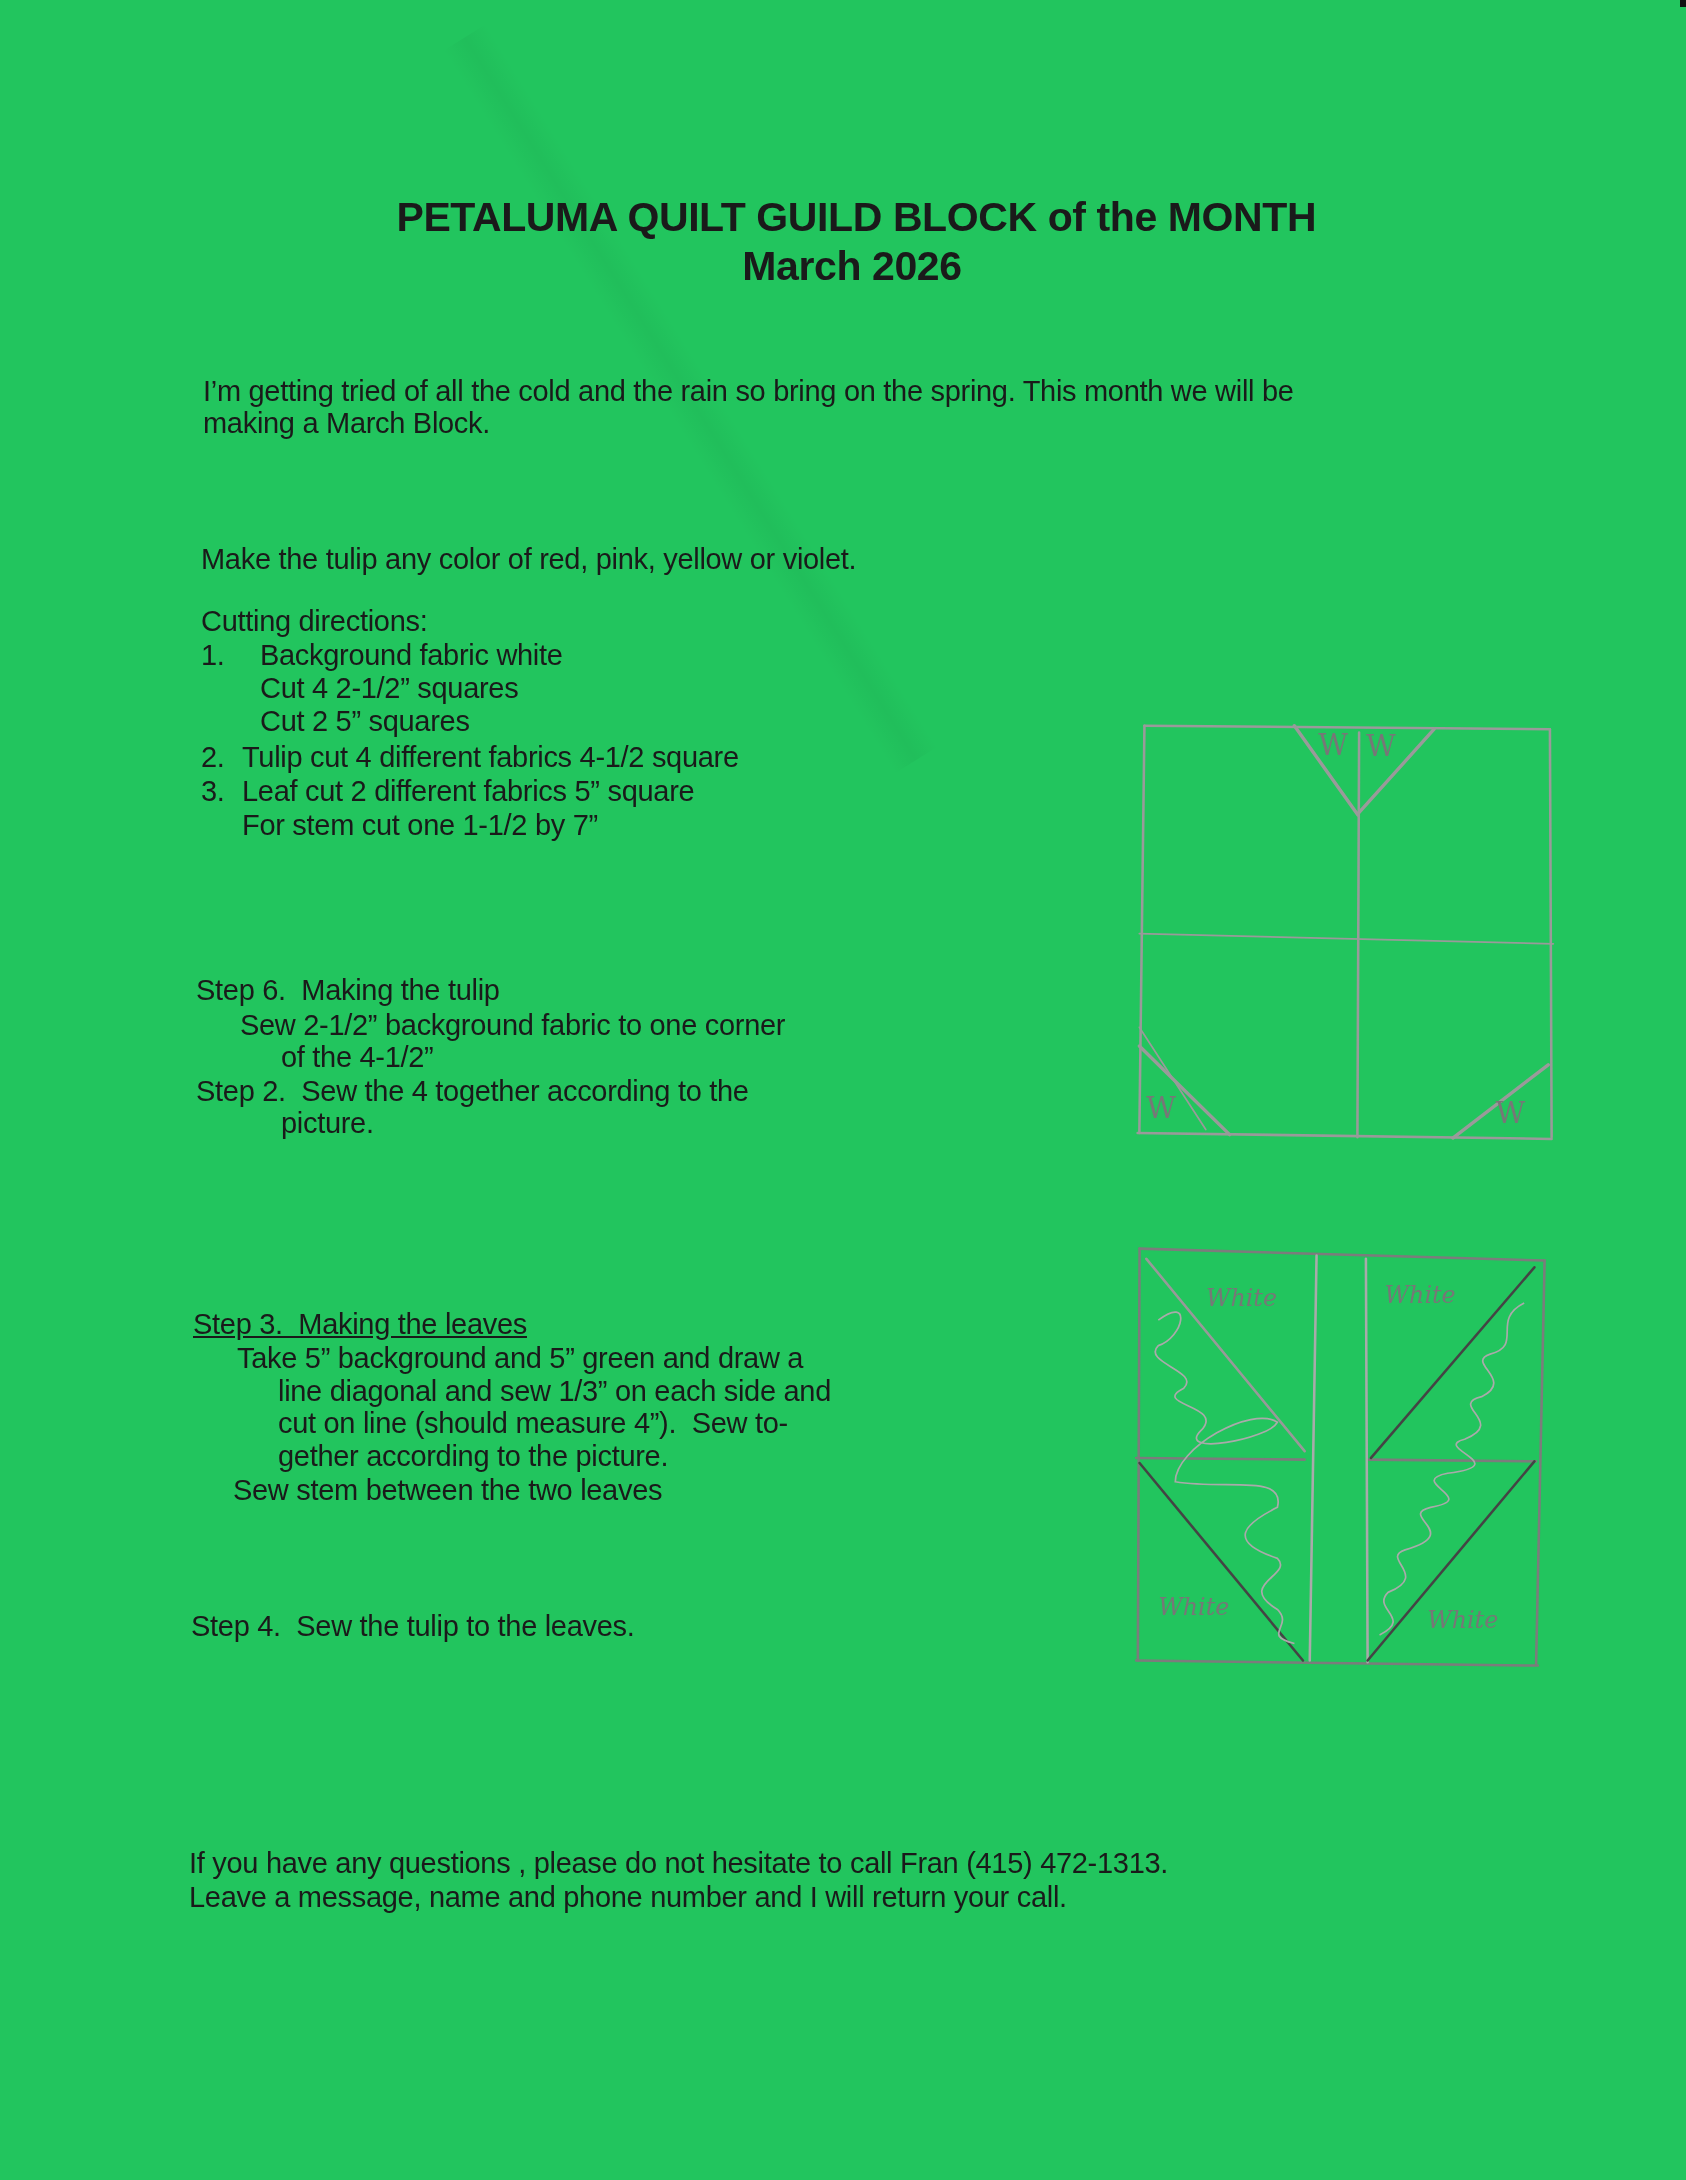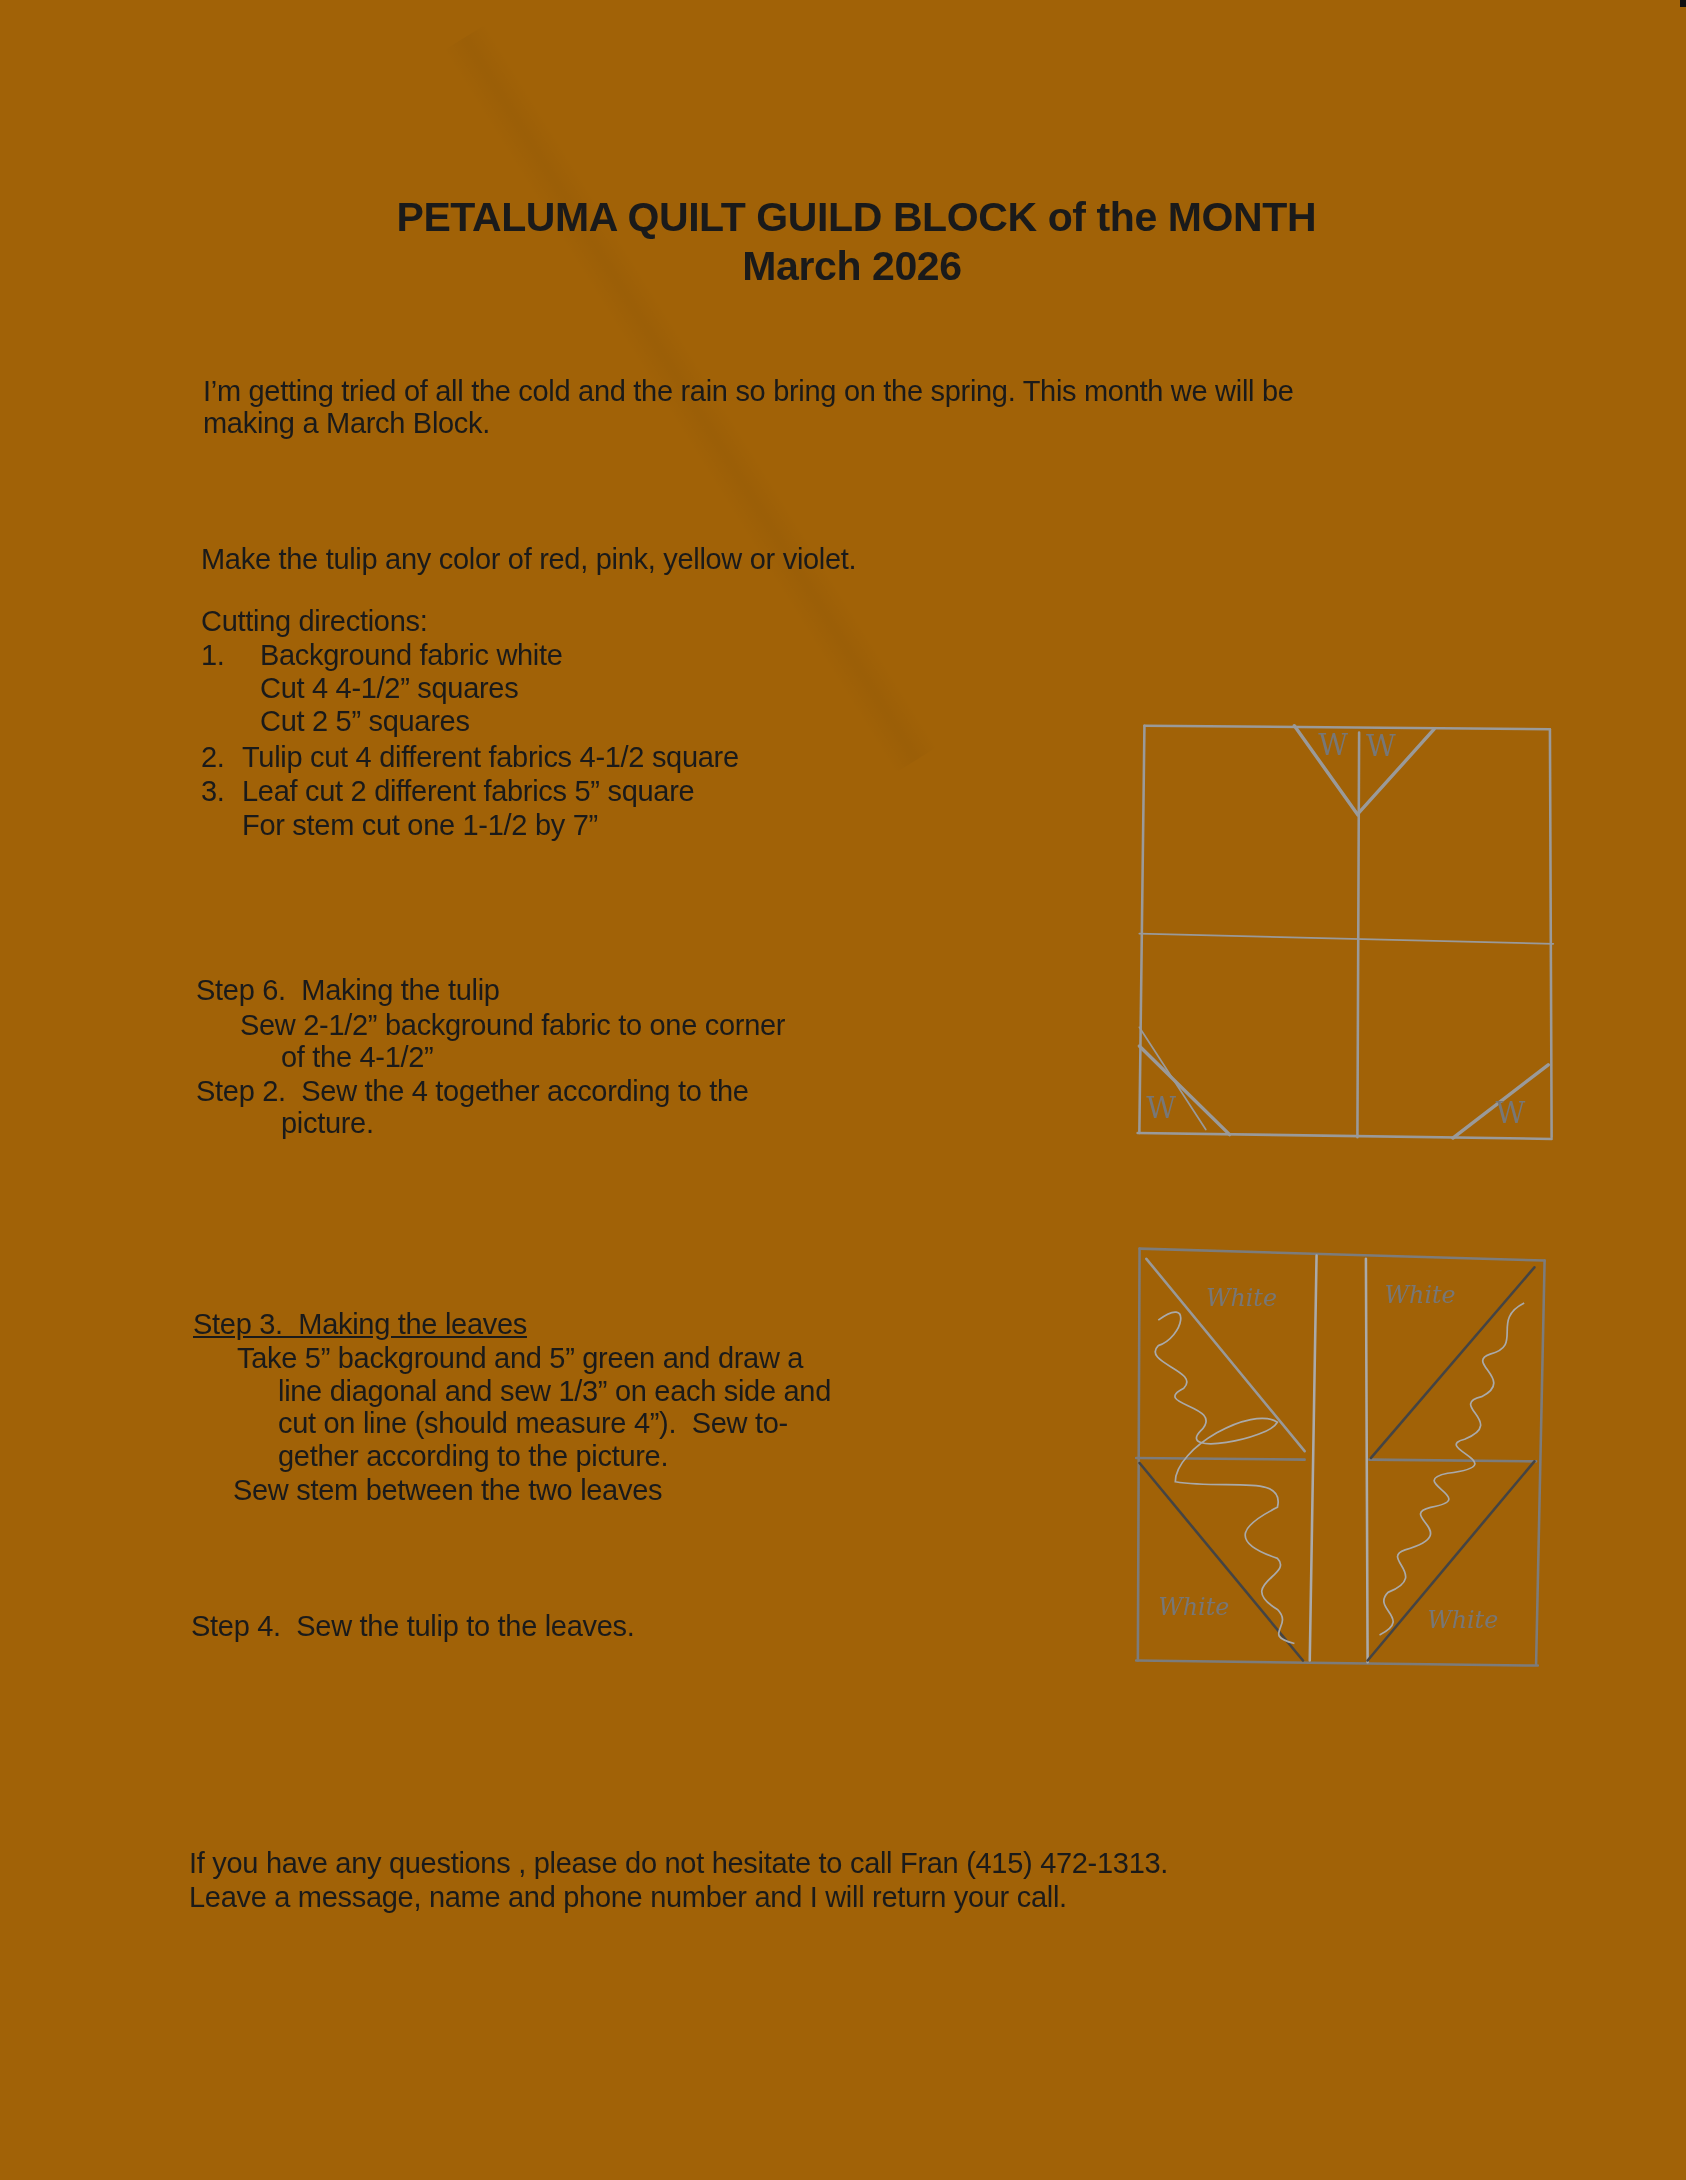--- a/index.html
+++ b/index.html
@@ -1,18 +1,18 @@
 <!DOCTYPE html>
 <html style="font-size:13.6px"><head>
 <meta charset="utf-8">
 <style>
   html, body { margin: 0; padding: 0; background: #ffffff; }
   body { width: 1687px; height: 2181px; position: relative; overflow: hidden;
          font-family: "Liberation Sans", sans-serif; color: #1a1a1a; }
-  .page { position: absolute; inset: 0; background: #a16207; }
+  .page { position: absolute; inset: 0; background: #22c55e; }
   .crease { position: absolute; left: 443px; top: 51px; width: 51px; height: 852px;
             background: linear-gradient(90deg, rgba(0,0,0,0), rgba(0,0,0,0.035), rgba(0,0,0,0));
             transform: rotate(-32deg); transform-origin: top left; pointer-events: none; }
   .corner-mark { position: absolute; right: 0; top: 0; width: 6.8px; height: 6.8px; background: #111; }
   .title { position: absolute; left: 0; width: 1687px; text-align: center; font-weight: bold;
            letter-spacing: -0.4px; }
   .title.l1 { top: 194px; font-size: 41px; padding-left: 25.6px; box-sizing: border-box; }
   .title.l2 { top: 243px; font-size: 41px; padding-left: 17px; box-sizing: border-box; }
   .txt { position: absolute; font-size: 29px; line-height: 32px; white-space: pre; letter-spacing: -0.3px; }
   .sketch { position: absolute; }
@@ -30,21 +30,21 @@
 
   <div class="txt" style="left:203px; top:375px;">I’m getting tried of all the cold and the rain so bring on the spring. This month we will be</div>
   <div class="txt" style="left:203px; top:407px;">making a March Block.</div>
 
   <div class="txt" style="left:201px; top:543px;">Make the tulip any color of red, pink, yellow or violet.</div>
 
   <div class="txt" style="left:201px; top:605px;">Cutting directions:</div>
 
   <div class="txt" style="left:201px; top:639px;">1.</div>
   <div class="txt" style="left:260px; top:639px;">Background fabric white</div>
-  <div class="txt" style="left:260px; top:672px;">Cut 4 4-1/2” squares</div>
+  <div class="txt" style="left:260px; top:672px;">Cut 4 2-1/2” squares</div>
   <div class="txt" style="left:260px; top:705px;">Cut 2 5” squares</div>
   <div class="txt" style="left:201px; top:741px;">2.</div>
   <div class="txt" style="left:242px; top:741px;">Tulip cut 4 different fabrics 4-1/2 square</div>
   <div class="txt" style="left:201px; top:775px;">3.</div>
   <div class="txt" style="left:242px; top:775px;">Leaf cut 2 different fabrics 5” square</div>
   <div class="txt" style="left:242px; top:809px;">For stem cut one 1-1/2 by 7”</div>
 
   <div class="txt" style="left:196px; top:974px;">Step 6.  Making the tulip</div>
   <div class="txt" style="left:240px; top:1009px;">Sew 2-1/2” background fabric to one corner</div>
   <div class="txt" style="left:281px; top:1041px;">of the 4-1/2”</div>

